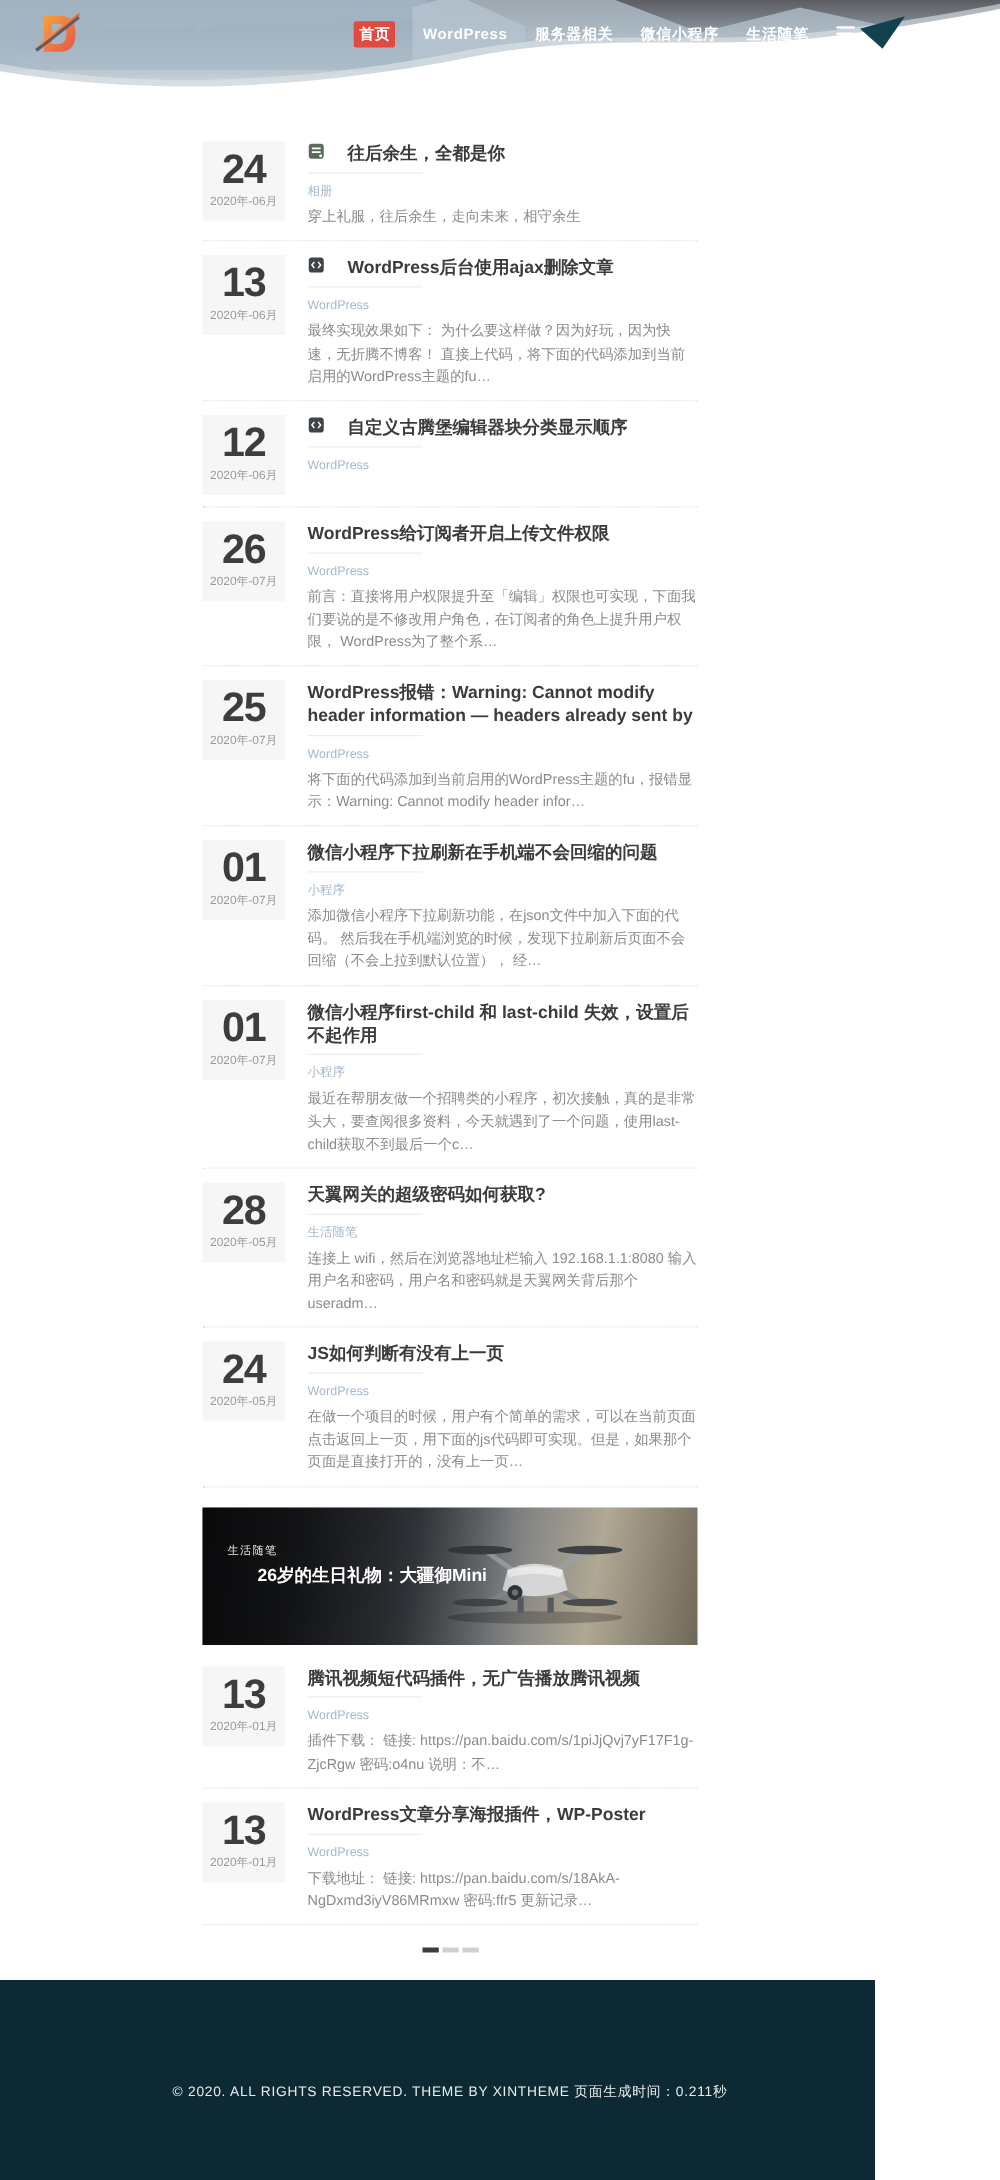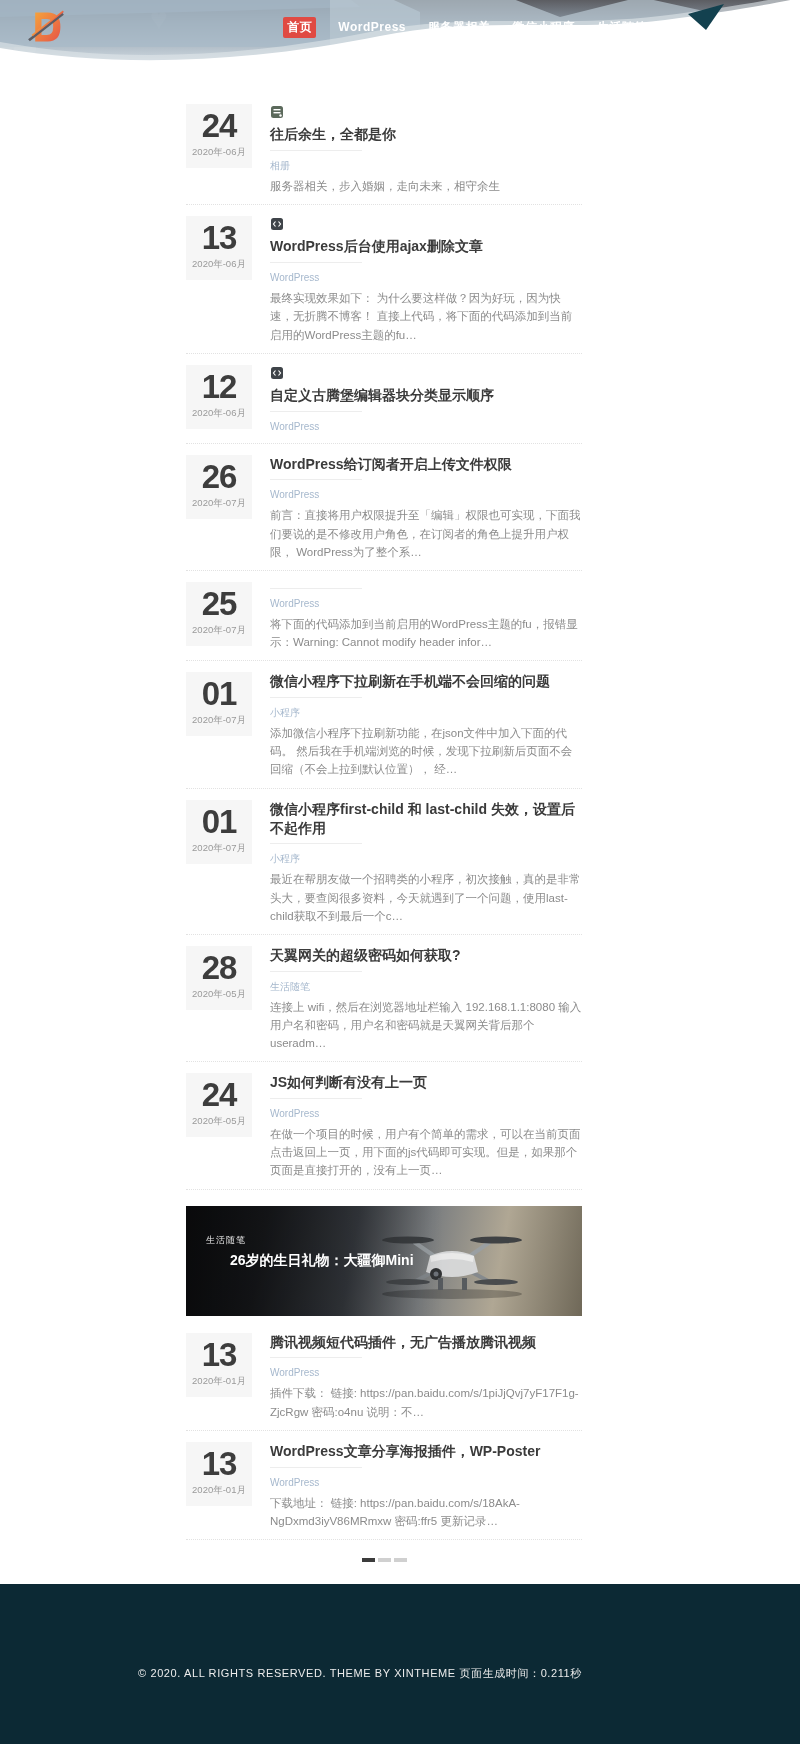--- a/index.html
+++ b/index.html
@@ -2,21 +2,21 @@
 <html><head>
 <meta charset="utf-8">
 <style>
   * { margin:0; padding:0; box-sizing:border-box; }
   html,body { width:800px; }
   body {
     height:1744px; overflow:hidden; background:#fff;
     font-family:"Liberation Sans","DejaVu Sans",sans-serif;
     display:flex; flex-direction:column;
   }
-  .shell { width:720px; position:relative;padding-left:24px; }
+  .shell { width:720px; position:relative; }
 
   
   .hero {
     position:relative; width:800px; height:272px; overflow:hidden;
     background:linear-gradient(180deg,#5c5d62 0%,#6e747c 12%,#8b98a4 30%,#a9b6c1 52%,#c9d3db 75%,#e3e8ec 100%);
   }
   .heart-float { position:absolute; color:#fff; pointer-events:none; }
   .mountains { position:absolute; left:0; bottom:0; width:800px; height:272px; }
   .wave { position:absolute; left:0; bottom:0; width:800px; height:95px; }
 
@@ -39,21 +39,21 @@
   .content { width:396px; margin:14px 0 0 162px; }
   .post { display:flex; gap:18px; padding:11px 0 9px 0; border-bottom:1px dotted #e2e2e2; }
   .date-block {
     flex:0 0 66px; height:64px; background:#f6f6f6; text-align:center; padding-top:2px;
   }
   .date-day { font-size:33px; font-weight:bold; color:#3d3d3d; line-height:40px; letter-spacing:-1px; }
   .date-ym  { font-size:9.5px; color:#9a9a9a; }
   .post-main { flex:1; min-width:0; }
   .post-title {
     font-size:14px; font-weight:bold; color:#3b3b3b; line-height:1.35; cursor:pointer;
-    display:flex; align-items:flex-start; gap:6px;flex-direction:column;
+    display:flex; align-items:flex-start; gap:18px;
   }
   .post-title .ticon { flex:0 0 14px; margin-top:1px; }
   .post-divider { width:92px; height:1px; background:#ededed; margin:6px 0 4px 0; }
   .post-cat { display:inline-block; font-size:10px; color:#a6b8cd; text-decoration:none; cursor:pointer;text-align:center; }
   .post-excerpt { margin-top:4px; font-size:11.5px; color:#8b8b8b; line-height:1.58; }
 
   
   .featured {
     position:relative; width:396px; height:110px; margin:16px 0 6px 0;
     overflow:hidden; cursor:pointer;
@@ -67,21 +67,21 @@
   .featured-title { position:absolute; z-index:2; left:20px; top:46px; color:#fff; font-size:14px; font-weight:bold;margin-left:24px; }
   .drone { position:absolute; right:30px; top:14px; width:200px; height:82px; opacity:.95; }
 
   
   .pagination { display:flex; gap:3px; justify-content:center; margin:18px 0 22px 0; width:396px; margin-left:162px; }
   .pag-bar { width:13px; height:4px; background:#d0d0d0; cursor:pointer; }
   .pag-bar.active { background:#3c3c3c; }
 
   
   footer {
-    flex:1 1 auto; width:800px; background:#0c2934; min-height:160px;
+    flex:1 1 auto; width:700px; background:#0c2934; min-height:160px;
   }
   .footer-text {
     width:720px; text-align:center; padding-top:82px;
     color:#ececec; font-size:11px; letter-spacing:.6px;
   }
 </style>
 </head>
 <body>
 
 <div class="hero">
@@ -144,21 +144,21 @@
         <svg class="ticon" width="14" height="14" viewBox="0 0 14 14">
               <rect x="1" y="1" width="12" height="12" rx="2.5" fill="#5c6a5c"></rect>
               <rect x="3.5" y="4" width="7" height="1.4" fill="#fff"></rect>
               <rect x="3.5" y="7" width="7" height="1.4" fill="#fff"></rect>
               <circle cx="10.5" cy="10.5" r="1.2" fill="#fff"></circle>
             </svg>
         <span>往后余生，全都是你</span>
       </h2>
       <div class="post-divider"></div>
       <a class="post-cat">相册</a>
-      <p class="post-excerpt">服务器相关，步入婚姻，走向未来，相守余生</p>
+      <p class="post-excerpt">穿上礼服，往后余生，走向未来，相守余生</p>
     </div>
   </article>
 
   <article class="post">
     <div class="date-block">
       <div class="date-day">13</div>
       <div class="date-ym">2020年-06月</div>
     </div>
     <div class="post-main">
       <h2 class="post-title">
@@ -206,20 +206,23 @@
       <p class="post-excerpt">前言：直接将用户权限提升至「编辑」权限也可实现，下面我们要说的是不修改用户角色，在订阅者的角色上提升用户权限， WordPress为了整个系…</p>
     </div>
   </article>
 
   <article class="post">
     <div class="date-block">
       <div class="date-day">25</div>
       <div class="date-ym">2020年-07月</div>
     </div>
     <div class="post-main">
+      <h2 class="post-title">
+            <span>WordPress报错：Warning: Cannot modify header information — headers already sent by</span>
+          </h2>
       <div class="post-divider"></div>
       <a class="post-cat">WordPress</a>
       <p class="post-excerpt">将下面的代码添加到当前启用的WordPress主题的fu，报错显示：Warning: Cannot modify header infor…</p>
     </div>
   </article>
 
   <article class="post">
     <div class="date-block">
       <div class="date-day">01</div>
       <div class="date-ym">2020年-07月</div>

